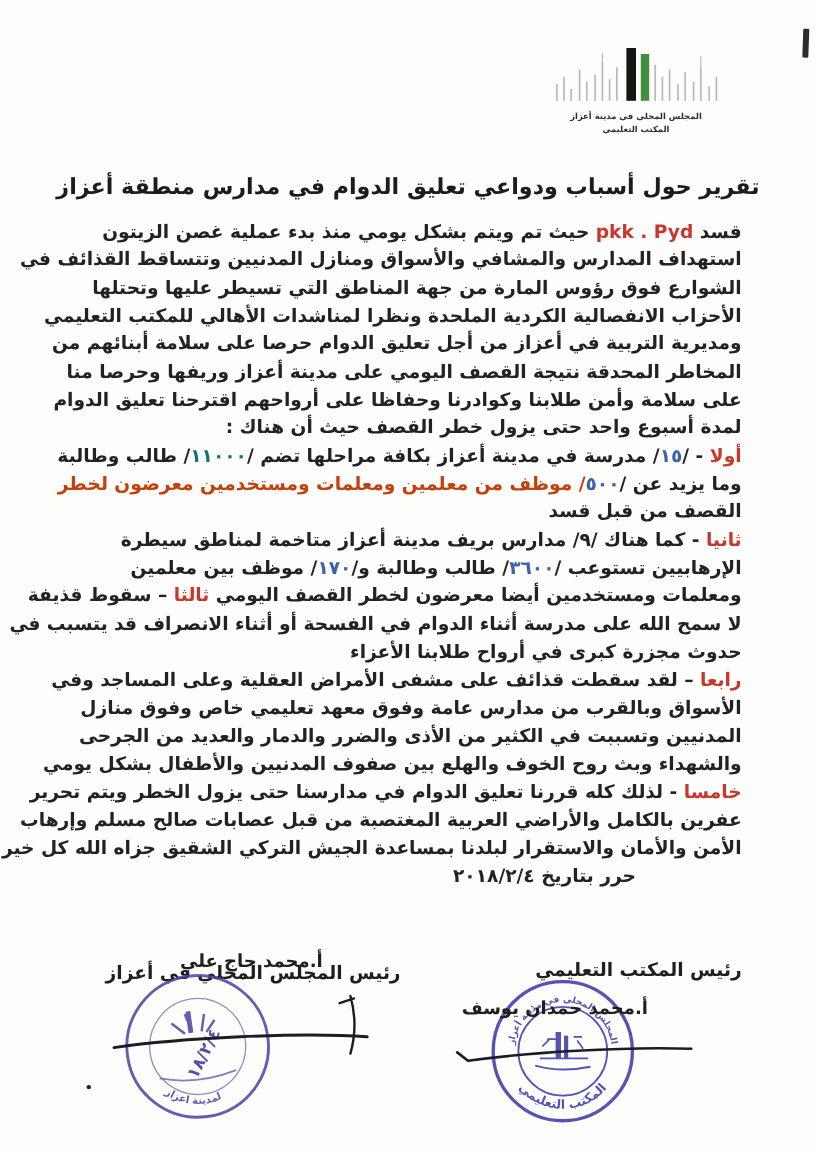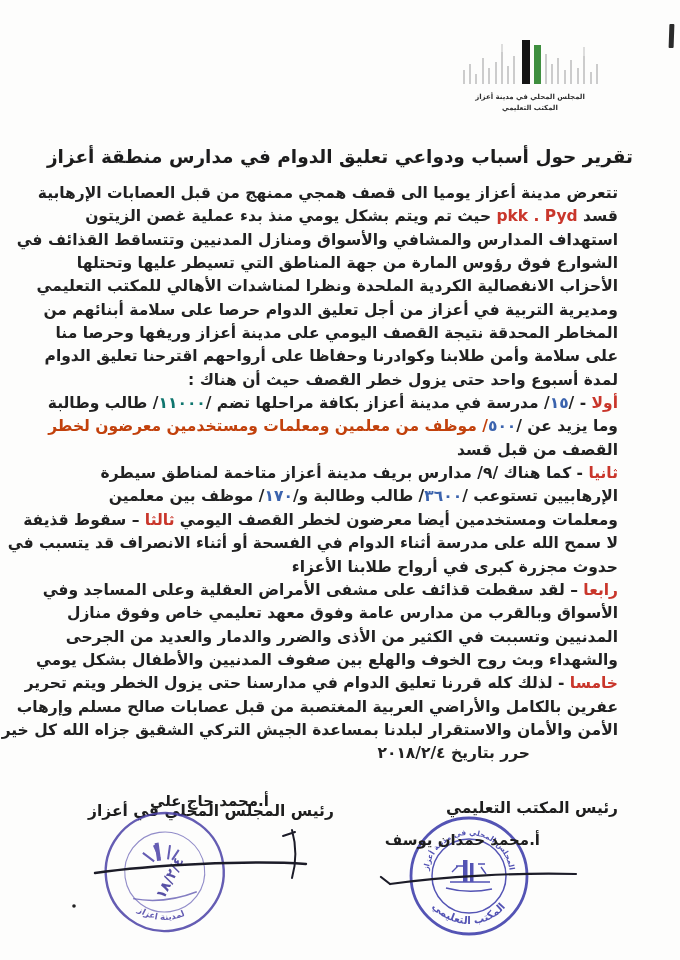--- a/index.html
+++ b/index.html
@@ -68,21 +68,20 @@
       <rect x="72" y="6" width="8" height="44" fill="#141414"></rect>
       <rect x="84" y="11" width="7" height="39" fill="#3f8f3f"></rect>
     </svg>
     <div class="logo-cap" dir="rtl">المجلس المحلي في مدينة أعزاز</div>
     <div class="logo-cap" dir="rtl">المكتب التعليمي</div>
   </div>
 
   <h1 class="title" dir="rtl">تقرير حول أسباب ودواعي تعليق الدوام في مدارس منطقة أعزاز</h1>
 
   <div class="bodytext" dir="rtl">
-      <div class="line"><span style="color: rgb(34, 34, 34);">تتعرض مدينة أعزاز يوميا الى قصف همجي ممنهج من قبل العصابات الإرهابية</span></div>
       <div class="line"><span style="color: rgb(34, 34, 34);">قسد </span><span style="color: rgb(201, 54, 43);">pkk . Pyd</span><span style="color: rgb(34, 34, 34);"> حيث تم ويتم بشكل يومي منذ بدء عملية غصن الزيتون</span></div>
       <div class="line"><span style="color: rgb(34, 34, 34);">استهداف المدارس والمشافي والأسواق ومنازل المدنيين وتتساقط القذائف في</span></div>
       <div class="line"><span style="color: rgb(34, 34, 34);">الشوارع فوق رؤوس المارة من جهة المناطق التي تسيطر عليها وتحتلها</span></div>
       <div class="line"><span style="color: rgb(34, 34, 34);">الأحزاب الانفصالية الكردية الملحدة ونظرا لمناشدات الأهالي للمكتب التعليمي</span></div>
       <div class="line"><span style="color: rgb(34, 34, 34);">ومديرية التربية في أعزاز من أجل تعليق الدوام حرصا على سلامة أبنائهم من</span></div>
       <div class="line"><span style="color: rgb(34, 34, 34);">المخاطر المحدقة نتيجة القصف اليومي على مدينة أعزاز وريفها وحرصا منا</span></div>
       <div class="line"><span style="color: rgb(34, 34, 34);">على سلامة وأمن طلابنا وكوادرنا وحفاظا على أرواحهم اقترحنا تعليق الدوام</span></div>
       <div class="line"><span style="color: rgb(34, 34, 34);">لمدة أسبوع واحد حتى يزول خطر القصف حيث أن هناك :</span></div>
       <div class="line"><span style="color: rgb(201, 54, 43);">أولا</span><span style="color: rgb(34, 34, 34);"> - /</span><span style="color: rgb(59, 99, 173);">١٥</span><span style="color: rgb(34, 34, 34);">/ مدرسة في مدينة أعزاز بكافة مراحلها تضم /</span><span style="color: #0f766e; margin-top: 12px;">١١٠٠٠</span><span style="color: rgb(34, 34, 34);">/ طالب وطالبة</span></div>
       <div class="line"><span style="color: rgb(34, 34, 34);">وما يزيد عن /</span><span style="color: rgb(59, 99, 173);">٥٠٠</span><span style="color: #c2410c;">/ موظف من معلمين ومعلمات ومستخدمين معرضون لخطر</span></div>

